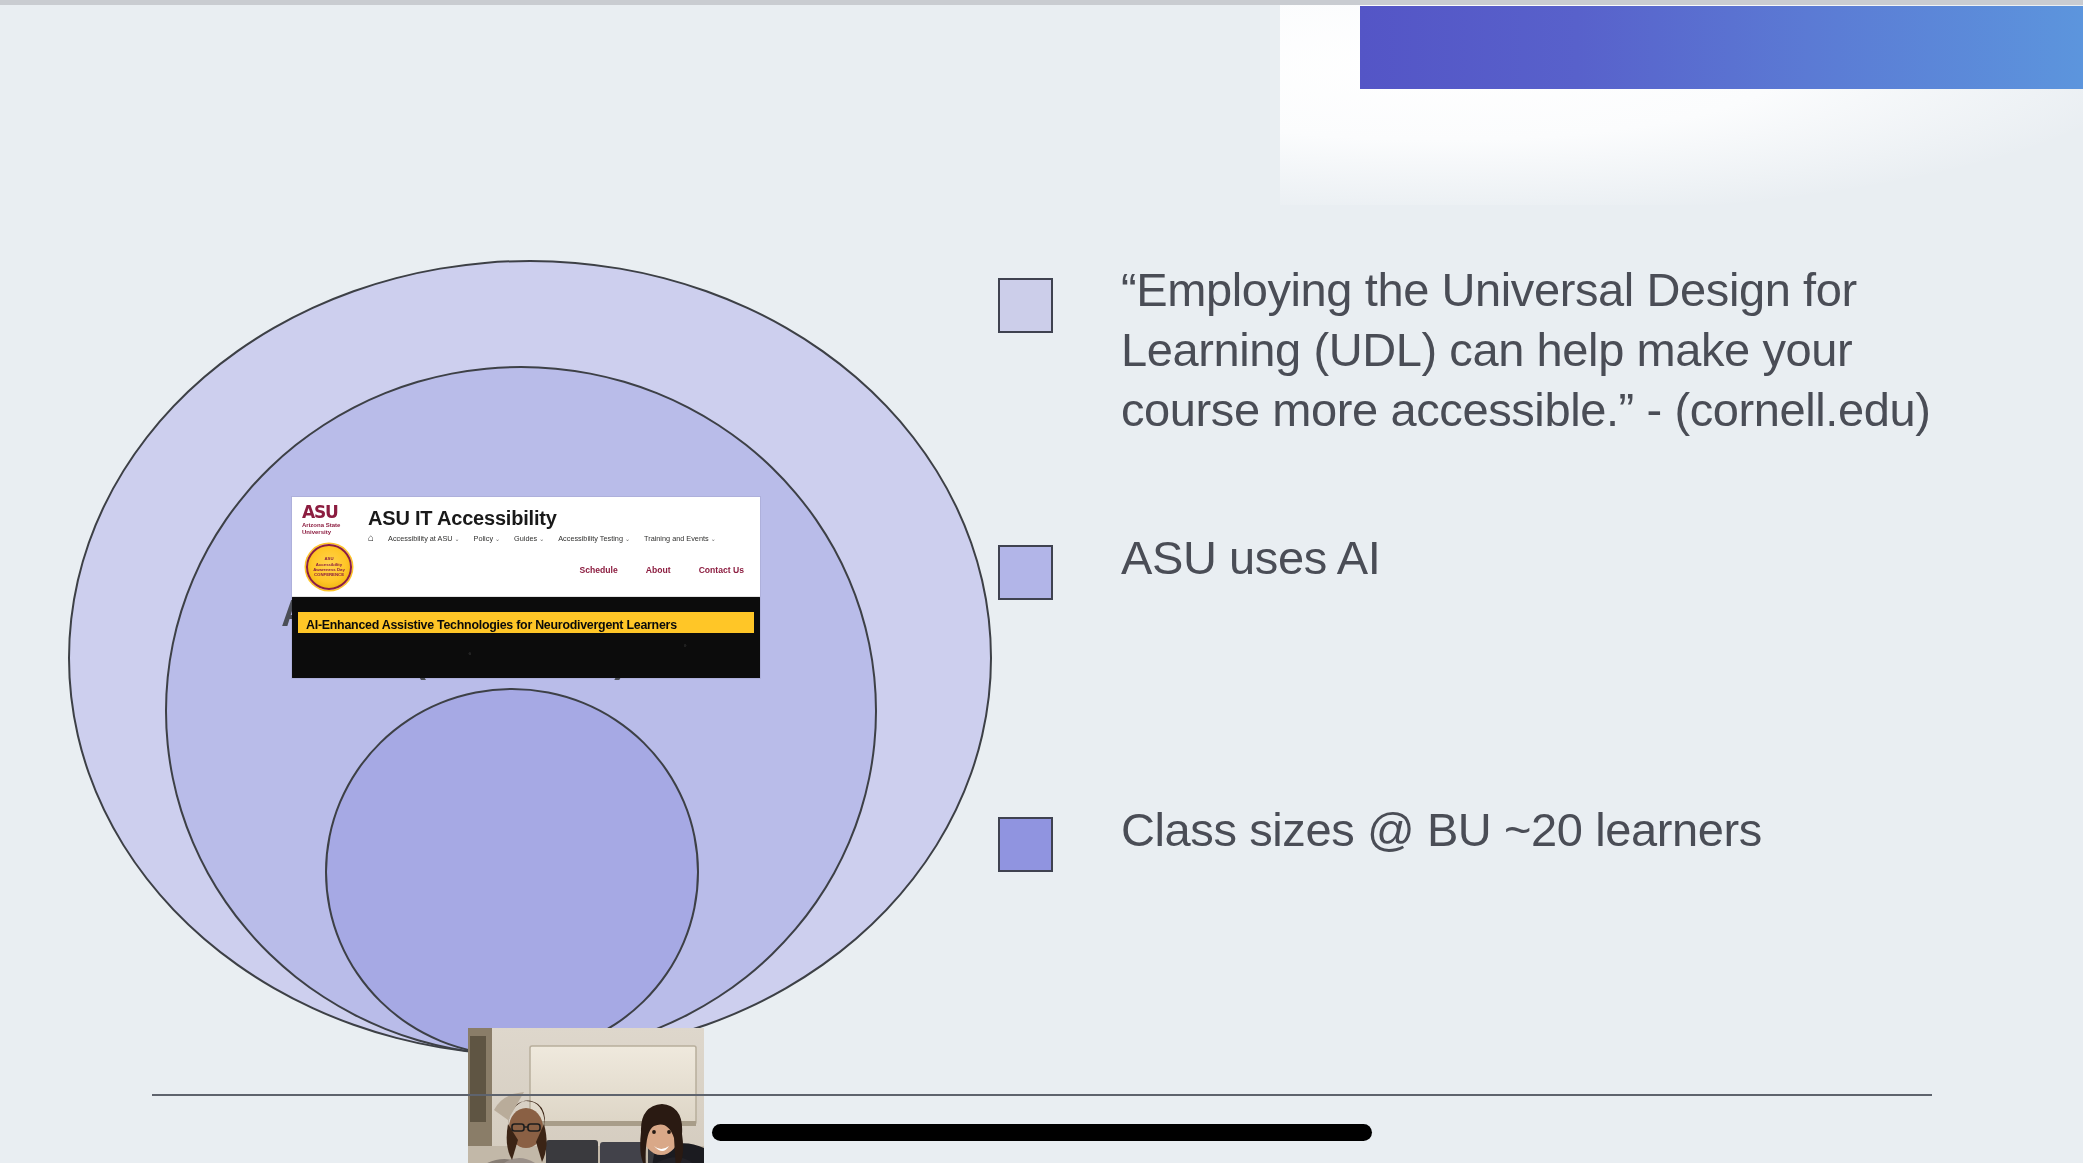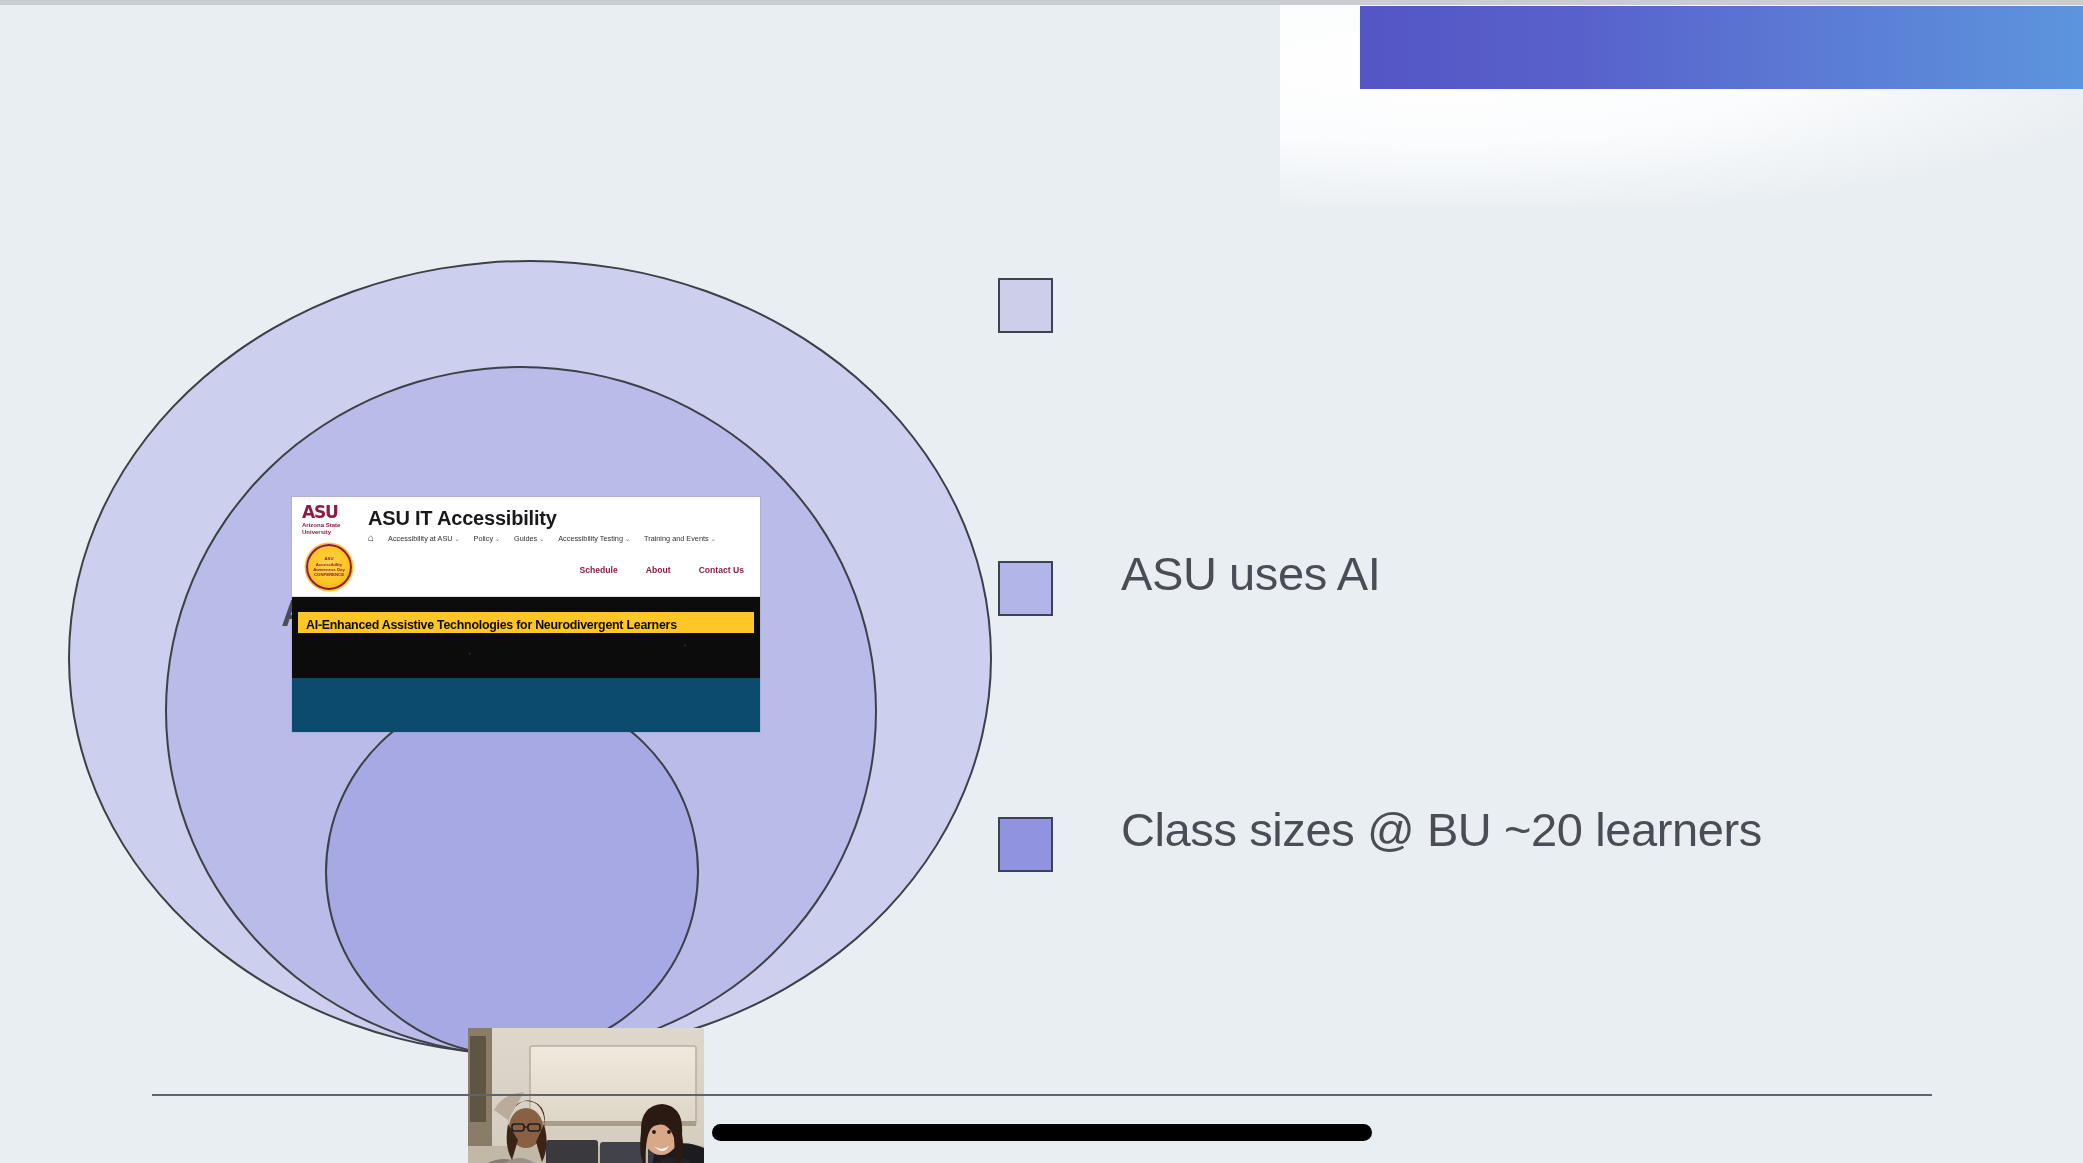--- a/index.html
+++ b/index.html
@@ -105,22 +105,22 @@
     color: #4b4e57;
     letter-spacing: -0.3px;
   }
 
   
   .asu-shot {
     position: absolute;
     left: 232px;
     top: 239px;
     width: 468px;
-    height: 235px;
-    background: #0c4a6e;
+    height: 181px;
+    background: #fdba74;
     overflow: hidden;
     box-shadow: 0 0 0 1px rgba(0,0,0,0.06);
   }
 
   .asu-header {
     position: relative;
     height: 100px;
     background: #ffffff;
     border-bottom: 1px solid #e4e4e4;
   }
@@ -253,21 +253,21 @@
     top: 260px;
     width: 1020px;
   }
 
   .bullet {
     position: absolute;
     display: flex;
     align-items: flex-start;
   }
   .bullet-1 { top: 0px; }
-  .bullet-2 { top: 284px; }
+  .bullet-2 { top: 268px; }
   .bullet-3 { top: 540px; }
 
   .swatch {
     flex: 0 0 auto;
     width: 55px;
     height: 55px;
     border: 2.5px solid #3f4250;
     margin-top: 18px;
   }
   .bullet-2 .swatch, .bullet-3 .swatch { margin-top: 17px; }
@@ -419,20 +419,21 @@
         <ellipse cx="146" cy="181" rx="6" ry="6" fill="#6d6d77" opacity="0.55"></ellipse>
         <path d="M86 186 L236 176 L236 208 L86 208 Z" fill="#c6bca9"></path>
         <ellipse cx="196" cy="182" rx="16" ry="9" fill="#d9a888"></ellipse>
       </svg>
     </div>
   </div>
 
   <div class="bullets">
     <div class="bullet bullet-1">
       <div class="swatch" style="background:#ccceea"></div>
+      <div class="bullet-text">“Employing the Universal Design for Learning (UDL) can help make your course more accessible.” - (cornell.edu)</div>
     </div>
     <div class="bullet bullet-2">
       <div class="swatch" style="background:#b2b5e8"></div>
       <div class="bullet-text">ASU uses AI</div>
     </div>
     <div class="bullet bullet-3">
       <div class="swatch" style="background:#9094e0"></div>
       <div class="bullet-text">Class sizes @ BU ~20 learners</div>
     </div>
   </div>

